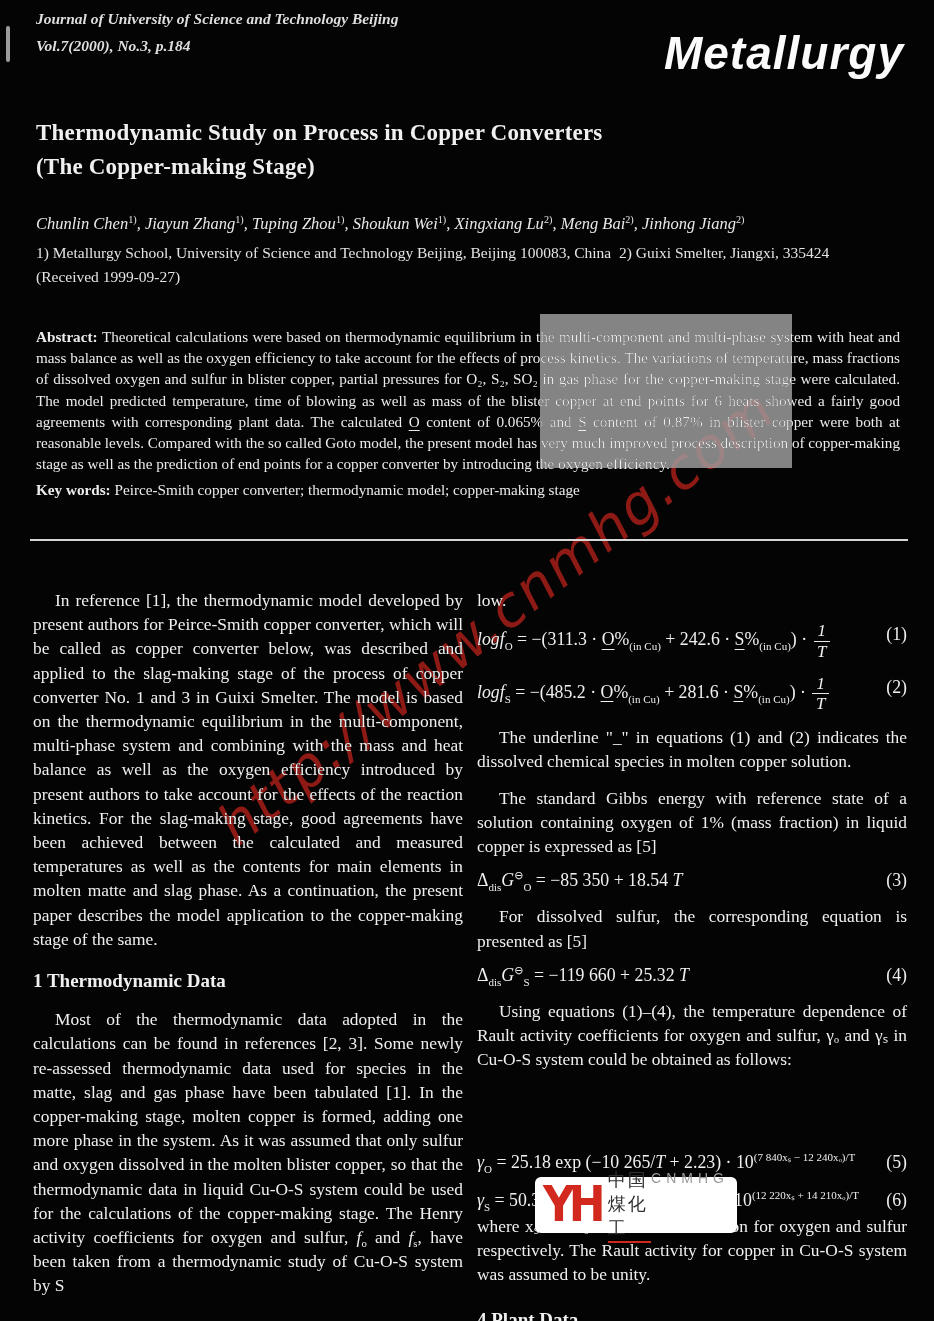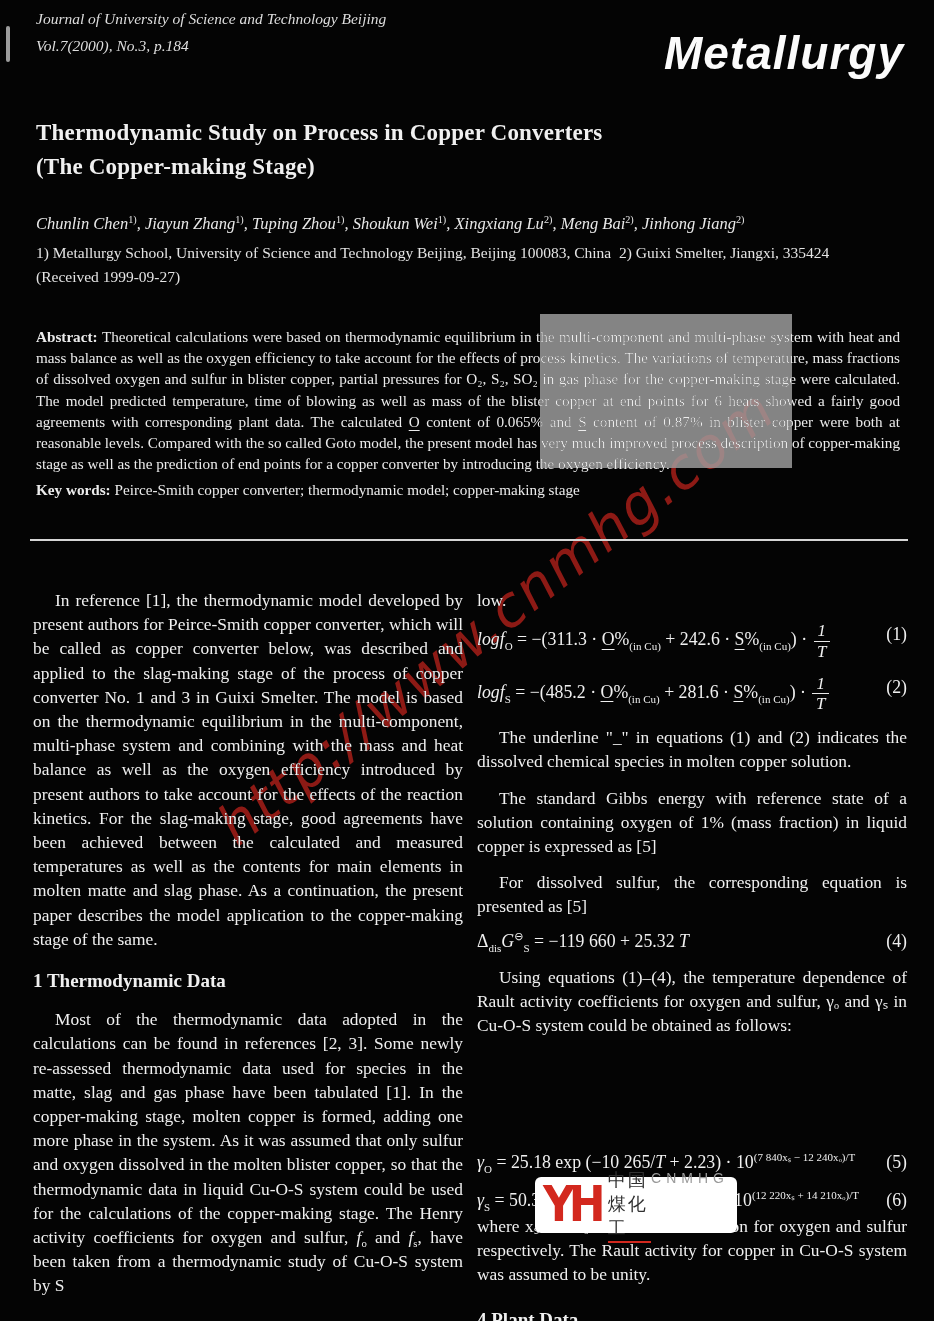--- a/index.html
+++ b/index.html
@@ -1,21 +1,21 @@
 <!DOCTYPE html>
 <html><head>
 <meta charset="utf-8">
 <style>
   html,body{margin:0;padding:0;}
   body{width:934px;height:1321px;position:relative;overflow:hidden;
        background:#040404;color:#f0f0f0;
        font-family:"Liberation Serif", serif;}
   .abs{position:absolute;}
   
-  .jline{left:36px;font-style:italic;font-weight:normal;font-size:15.5px;color:#dedede;white-space:nowrap;}
+  .jline{left:36px;font-style:italic;font-weight:bold;font-size:15.5px;color:#dedede;white-space:nowrap;}
   .banner{right:30px;top:2px;font-family:"Liberation Sans",sans-serif;
           font-style:italic;font-weight:bold;font-size:46px;color:#fbfbfb;letter-spacing:1px;margin-top:24px;}
   .artifact{left:6px;top:26px;width:4px;height:36px;background:#cfcfcf;opacity:.75;border-radius:2px;}
   
   .title-l{left:36px;font-weight:bold;font-size:23px;letter-spacing:.2px;white-space:nowrap;}
   .authors{left:36px;top:214px;font-size:16.5px;white-space:nowrap;color:#e9e9e9;}
   .affil{left:36px;font-size:15.5px;color:#e4e4e4;white-space:nowrap;}
   
   .abstract{left:36px;top:326px;width:864px;font-size:15.2px;line-height:21.2px;text-align:justify;color:#ececec;}
   .keywords{left:36px;top:481px;width:864px;font-size:15.2px;color:#ececec;}
@@ -98,20 +98,24 @@
     <span class="eq-body"><span class="seg-i">log</span><span class="seg-i">f</span><span class="seg-sub">S</span><span class="seg-n"> = −(485.2 · </span><span class="seg-u">O</span><span class="seg-n">%</span><span class="seg-sub">(in Cu)</span><span class="seg-n"> + 281.6 · </span><span class="seg-u">S</span><span class="seg-n">%</span><span class="seg-sub">(in Cu)</span><span class="seg-n">) · </span><span class="frac">
           <span class="frac-n">1</span>
           <span class="frac-d">T</span>
         </span></span>
     <span class="eq-num">(2)</span>
   </div>
 
   <p class="ind mt12">The underline "_" in equations (1) and (2) indicates the dissolved chemical species in molten copper solution.</p>
   <p class="ind mt12">The standard Gibbs energy with reference state of a solution containing oxygen of 1% (mass fraction) in liquid copper is expressed as [5]</p>
 
+  <div class="eq">
+    <span class="eq-body"><span class="seg-n">Δ</span><span class="seg-sub">dis</span><span class="seg-i">G</span><span class="seg-sup">⊖</span><span class="seg-sub">O</span><span class="seg-n"> = −85 350 + 18.54 </span><span class="seg-i">T</span></span>
+    <span class="eq-num">(3)</span>
+  </div>
 
   <p class="ind mt12">For dissolved sulfur, the corresponding equation is presented as [5]</p>
 
   <div class="eq">
     <span class="eq-body"><span class="seg-n">Δ</span><span class="seg-sub">dis</span><span class="seg-i">G</span><span class="seg-sup">⊖</span><span class="seg-sub">S</span><span class="seg-n"> = −119 660 + 25.32 </span><span class="seg-i">T</span></span>
     <span class="eq-num">(4)</span>
   </div>
 
   <p class="ind mt12">Using equations (1)–(4), the temperature dependence of Rault activity coefficients for oxygen and sulfur, γₒ and γₛ in Cu-O-S system could be obtained as follows:</p>
 

